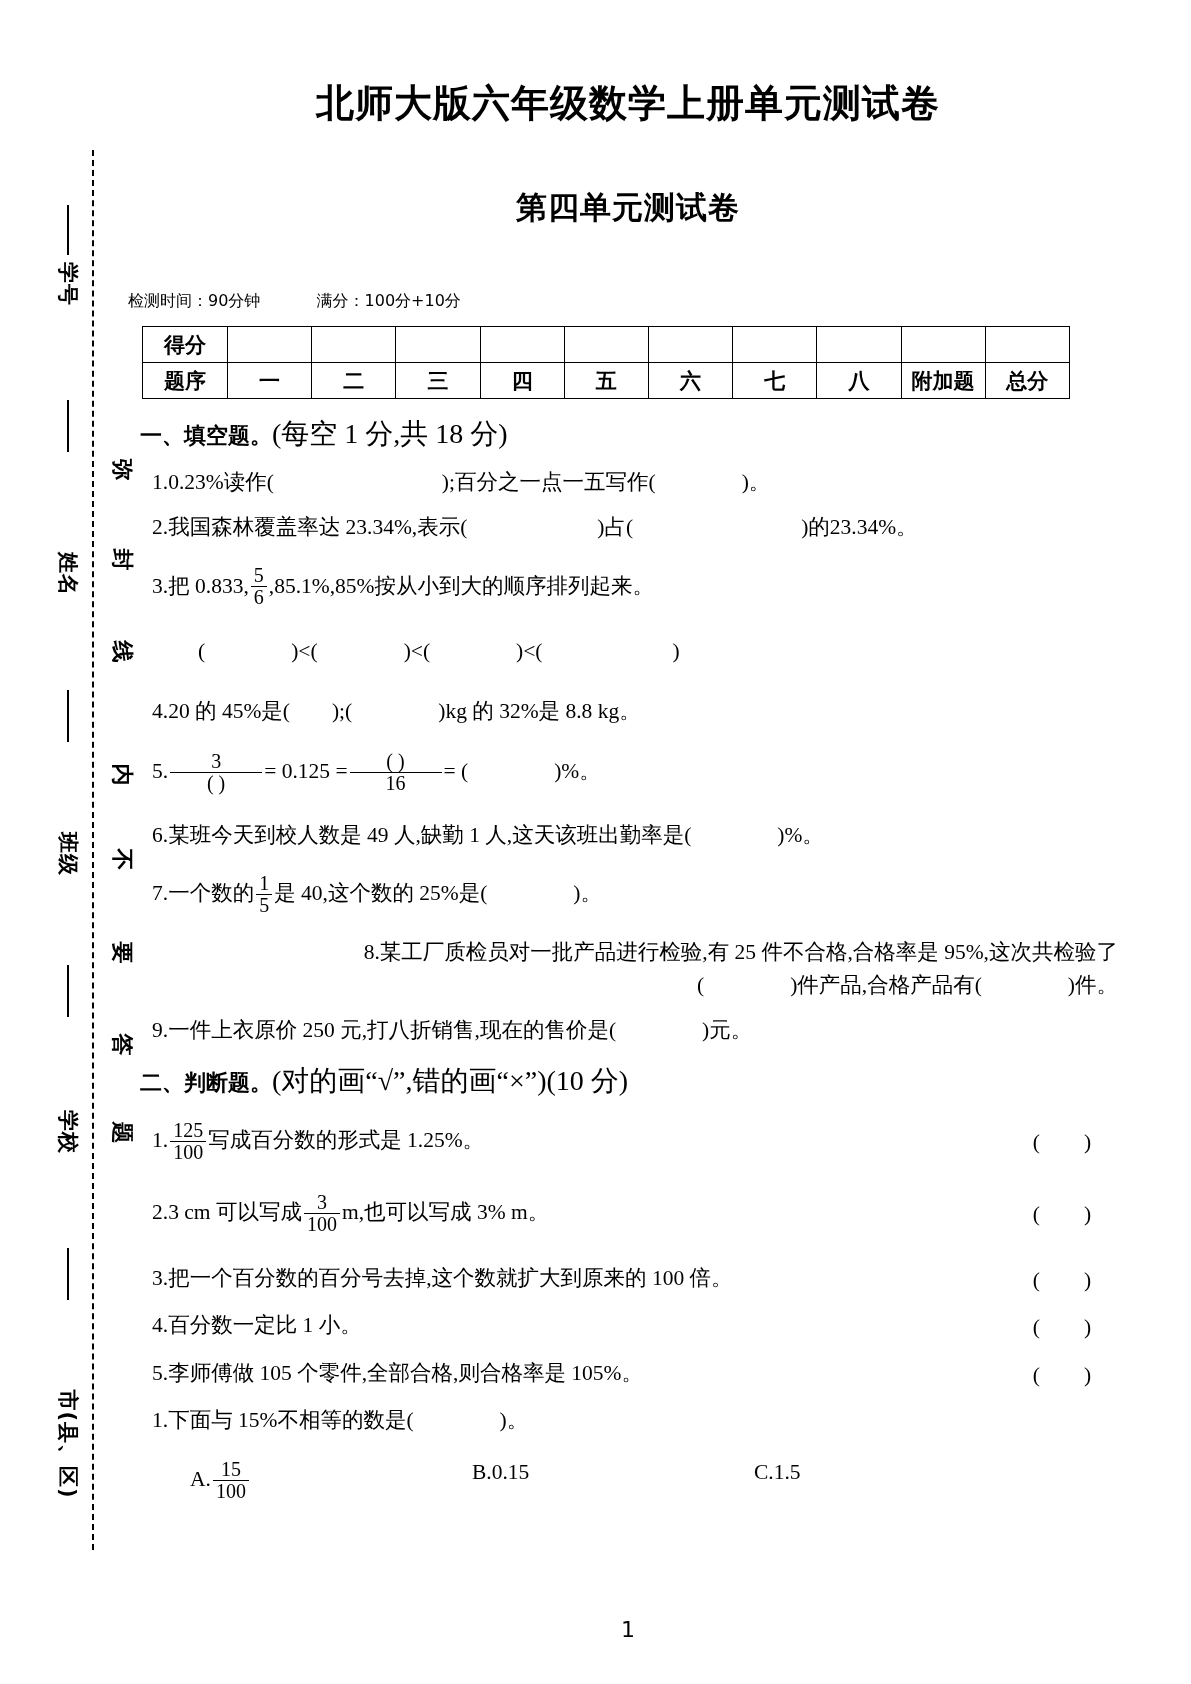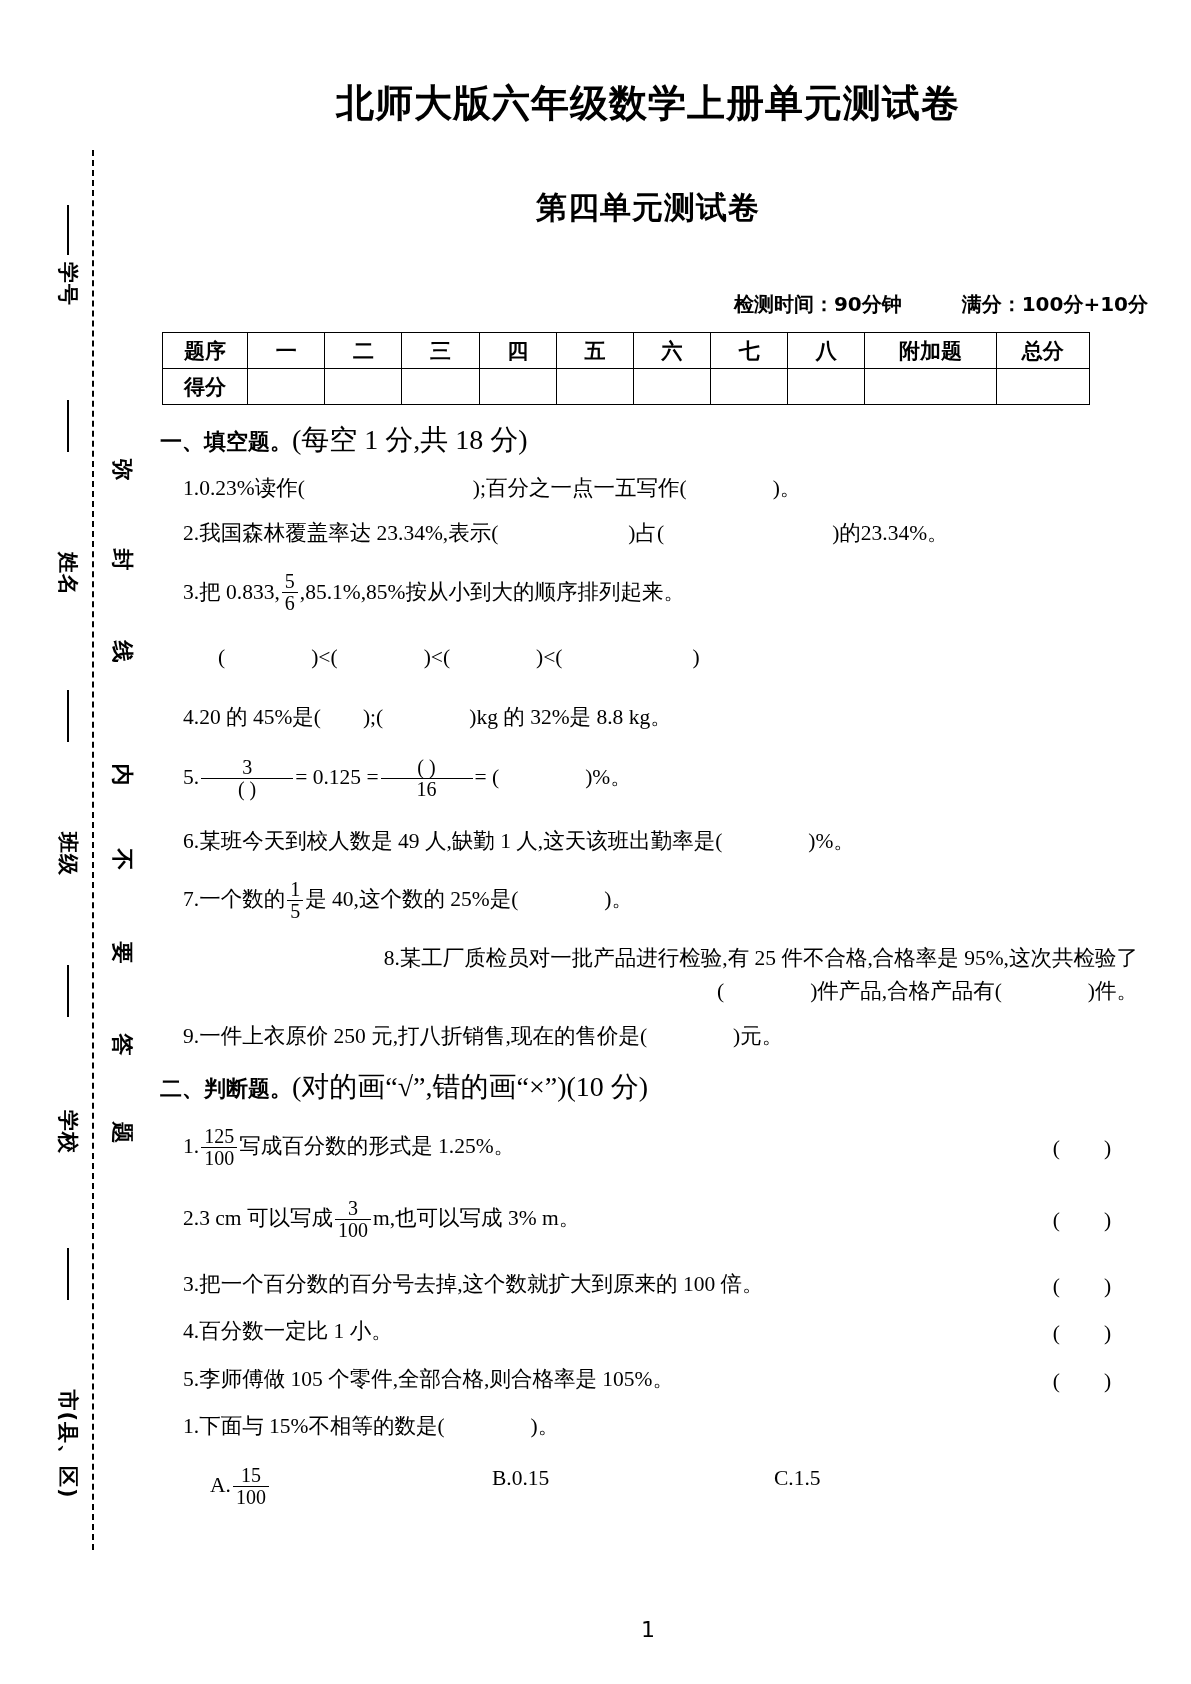--- a/index.html
+++ b/index.html
@@ -56,21 +56,21 @@
     left: 92px;
     top: 150px;
     width: 0;
     height: 1400px;
     border-left: 2px dashed #000;
   }
 
   
   .sheet {
     position: absolute;
-    left: 148px; top: 0;
+    left: 128px; top: 0;
     width: 1000px;
     height: 1684px;
   }
 
   .doc-title {
     text-align: center;
     font-family: "DejaVu Sans", sans-serif;
     font-weight: bold;
     font-size: 38px;
     letter-spacing: 1px;
@@ -78,24 +78,24 @@
   }
   .sub-title {
     text-align: center;
     font-family: "DejaVu Sans", sans-serif;
     font-weight: bold;
     font-size: 31px;
     letter-spacing: 1px;
     margin-top: 58px;
   }
   .meta-line {
-    text-align: right;
-    font-family: "DejaVu Sans", sans-serif;
-    font-weight: bold;
-    font-size: 20px;
+    text-align: left;
+    font-family: "DejaVu Sans", sans-serif;
+    font-weight: normal;
+    font-size: 16px;
     margin-top: 62px;
   }
   .meta-gap { display: inline-block; width: 46px; }
 
   
   table.score {
     border-collapse: collapse;
     margin: 14px 0 0 14px;
     width: 928px;
     table-layout: fixed;
@@ -125,21 +125,21 @@
     margin-left: -2px;
   }
   .sec-head .note {
     font-weight: normal;
     font-family: "Liberation Serif", serif;
     font-size: 28px;
   }
 
   .q {
     margin-top: 13px;
-    margin-left: 21px;
+    margin-left: 10px;
     line-height: 1.5;
     position: relative;
   }
   .q.tall { margin-top: 20px; line-height: 2.05; }
 
   .blank-s { display: inline-block; width: 42px; }
   .blank-m { display: inline-block; width: 86px; }
   .blank-l { display: inline-block; width: 130px; }
   .blank-xl { display: inline-block; width: 168px; }
 
@@ -228,45 +228,45 @@
 
   <div class="meta-line">
     <span>检测时间：90分钟</span>
     <span class="meta-gap"></span>
     <span>满分：100分+10分</span>
   </div>
 
   <table class="score">
     <tbody>
         <tr>
+      <td class="c-lab">得分</td>
+      <td></td>
+      <td></td>
+      <td></td>
+      <td></td>
+      <td></td>
+      <td></td>
+      <td></td>
+      <td></td>
+      <td></td>
+      <td></td>
+    </tr>
+    <tr>
       <td class="c-lab">题序</td>
       <td class="c-num">一</td>
       <td class="c-num">二</td>
       <td class="c-num">三</td>
       <td class="c-num">四</td>
       <td class="c-num">五</td>
       <td class="c-num">六</td>
       <td class="c-num">七</td>
       <td class="c-num">八</td>
       <td class="c-ext">附加题</td>
       <td class="c-tot">总分</td>
     </tr>
-    <tr>
-      <td class="c-lab">得分</td>
-      <td></td>
-      <td></td>
-      <td></td>
-      <td></td>
-      <td></td>
-      <td></td>
-      <td></td>
-      <td></td>
-      <td></td>
-      <td></td>
-    </tr>
   </tbody>
     </table>
 
   <div class="content">
 
     <div class="sec-head">
       <span>一、填空题。</span><span class="note">(每空 1 分,共 18 分)</span>
     </div>
 
     <div class="q">

